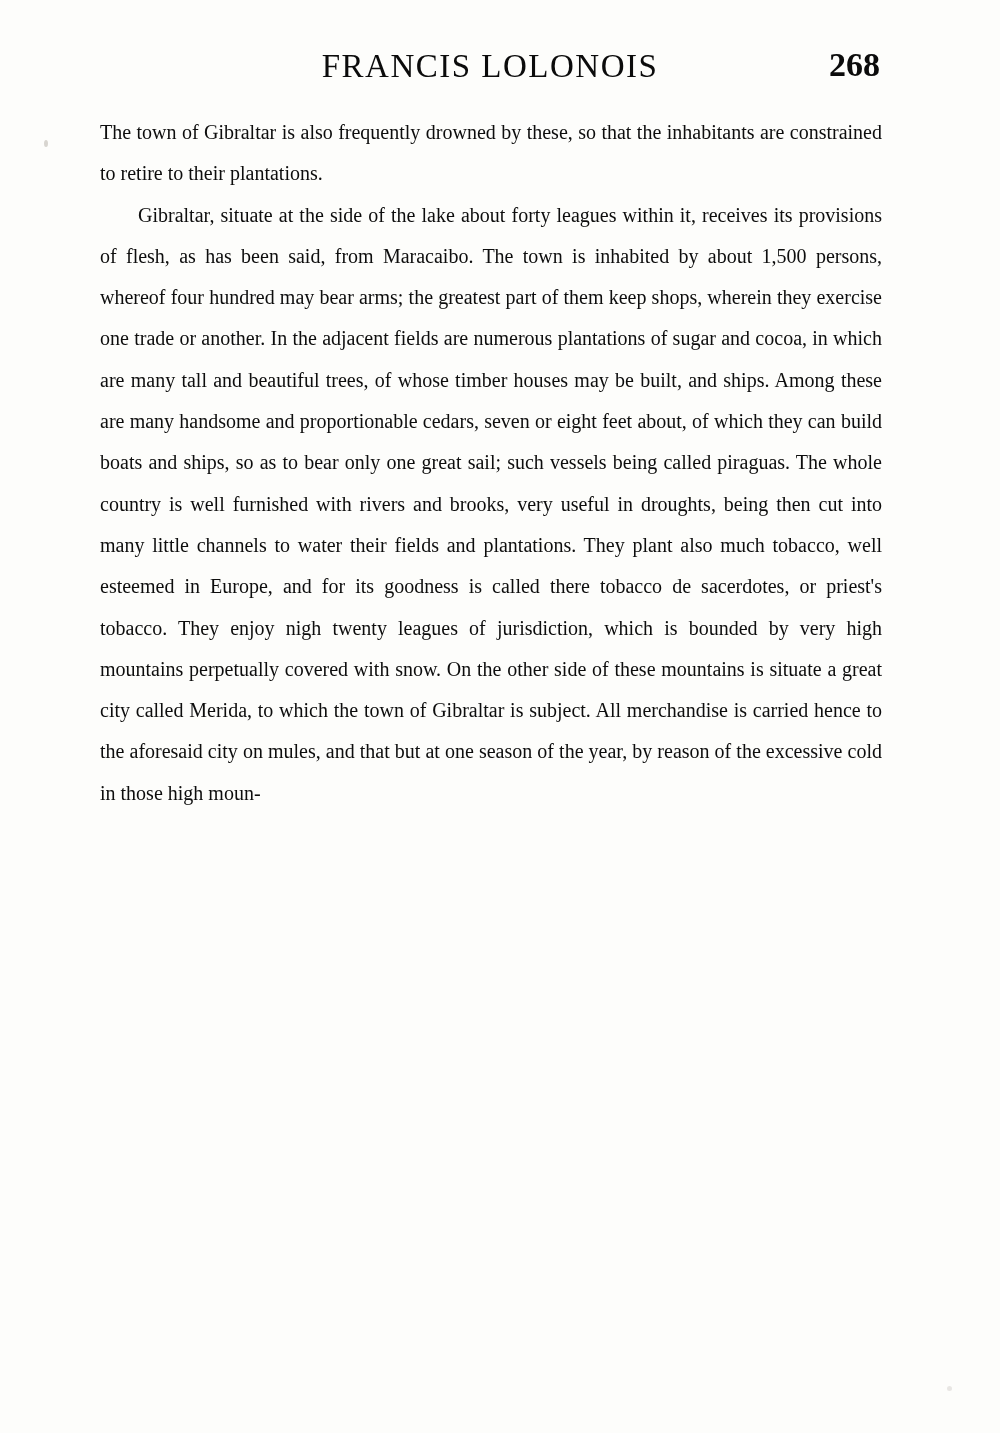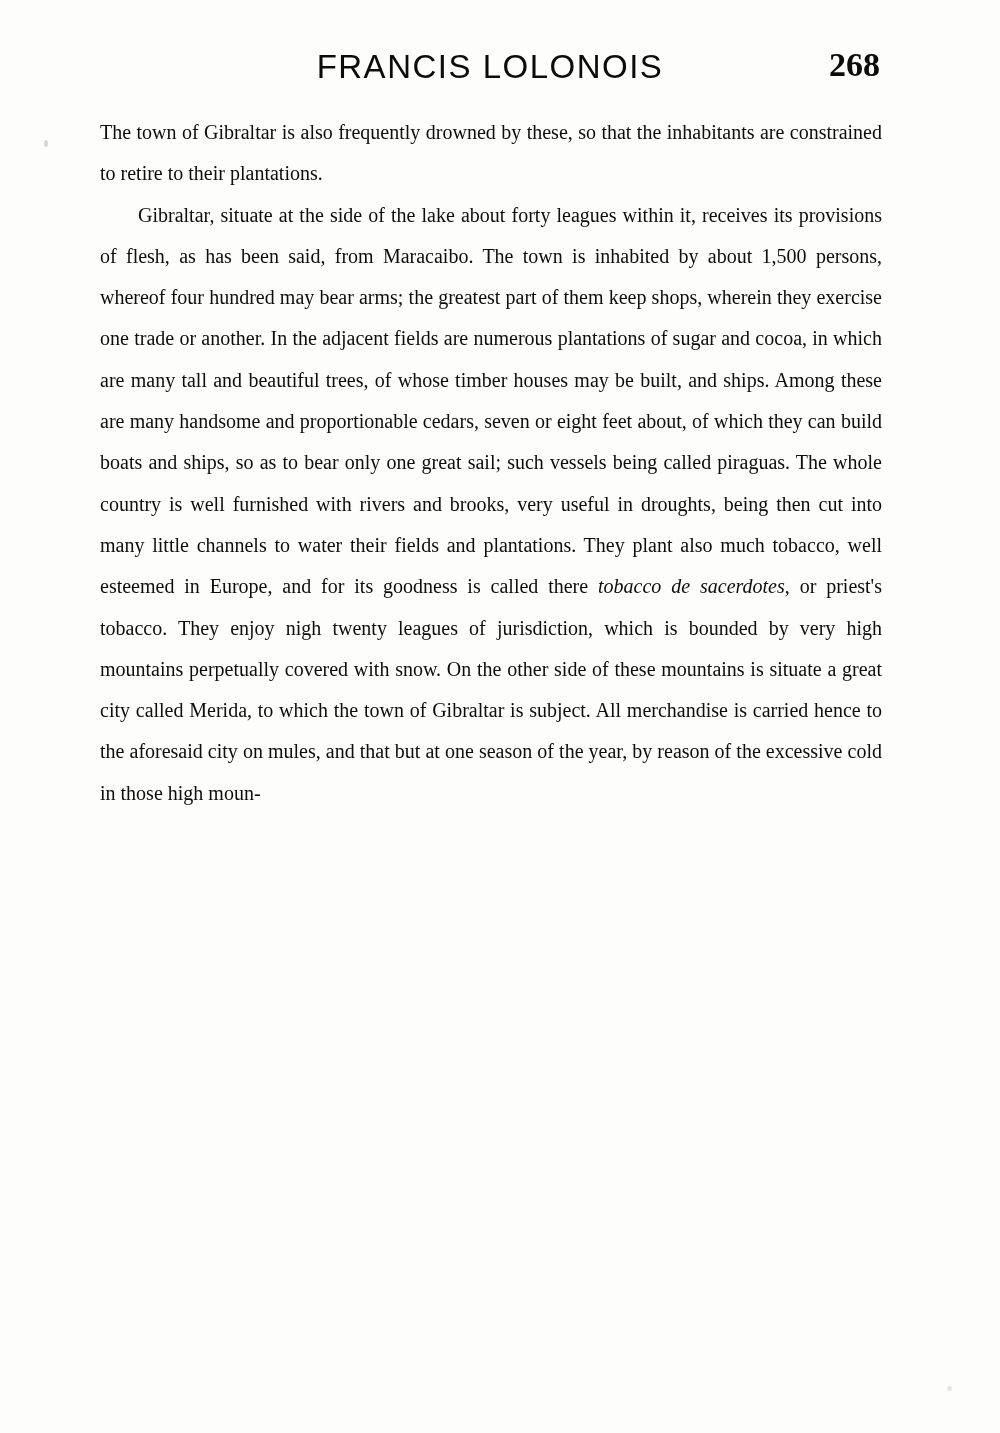--- a/index.html
+++ b/index.html
@@ -29,21 +29,21 @@
     width: 780px;
     height: 44px;
   }
   .head-title {
     position: absolute;
     left: 0;
     width: 780px;
     text-align: center;
     font-size: 33px;
     letter-spacing: 1.5px;
-    font-family: Liberation Sans, sans-serif;
+    font-family: Liberation Serif, serif;
     color: #0b0b0b;
     white-space: nowrap;
   }
   .page-number {
     position: absolute;
     right: 0;
     top: -2px;
     font-size: 34px;
     font-weight: bold;
     color: #0b0b0b;
@@ -63,21 +63,20 @@
     text-align: justify;
     text-justify: inter-word;
   }
   .para.indent {
     text-indent: 38px;
   }
   .para > span {
     display: inline;
   }
   .italic {
-    font-style: italic;
   }
   
   .speck {
     position: absolute;
     background: #b9b4ad;
     border-radius: 50%;
     opacity: .55;
   }
   .speck.s1 { left: 44px; top: 140px; width: 4px; height: 7px; }
   .speck.s2 { left: 947px; top: 1386px; width: 5px; height: 5px; opacity:.3; }

